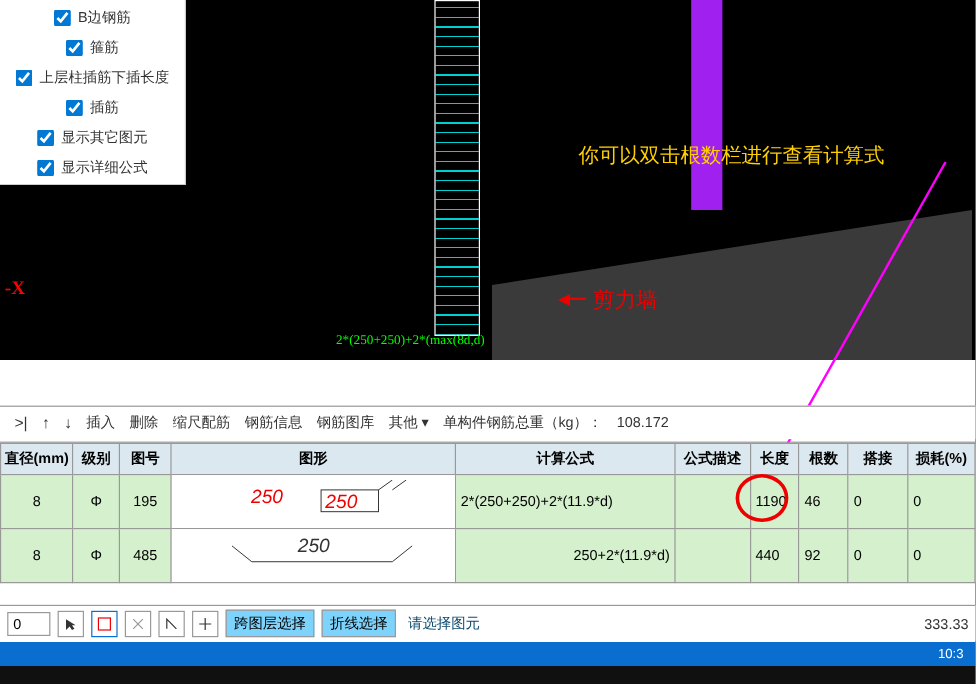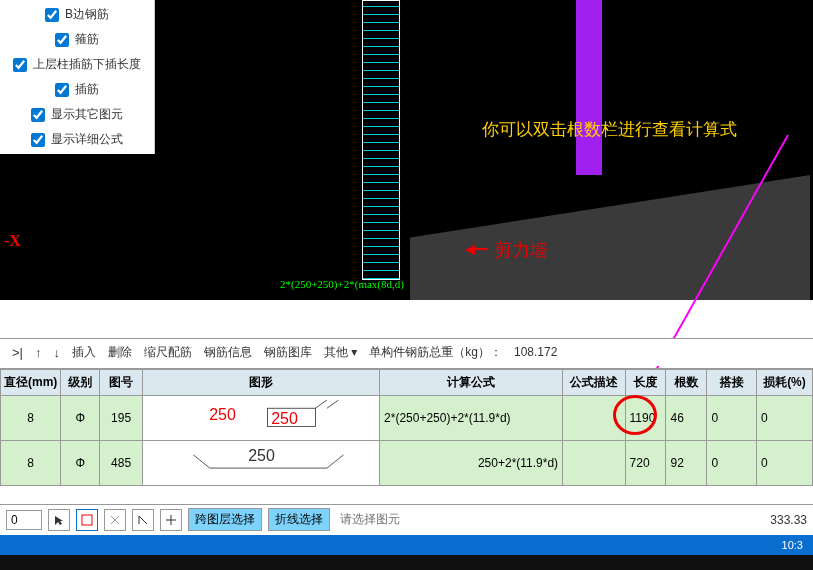--- a/index.html
+++ b/index.html
@@ -28,28 +28,28 @@
 
 .toolbar1 { position: absolute; left: 0; top: 338px; width: 813px; height: 28px; background: #fff; display: flex; align-items: center; gap: 12px; padding: 0 12px; color: #333; border-top: 1px solid #999; border-bottom: 1px solid transparent; }
 .toolbar1 span.btn { cursor: pointer; }
 .toolbar1 .arrowbtn { font-size: 13px; }
 
 .table-wrap { position: absolute; left: 0; top: 368px; width: 813px; border-top: 1px solid #999; }
 table { border-collapse: collapse; width: 100%; table-layout: fixed; }
 th { background: #dbe8f0; border: 1px solid #999; padding: 4px 2px; font-weight: bold; font-size: 12px; }
 td { border: 1px solid #999; padding: 4px; text-align: center; background: #d5f0cc; height: 42px; font-size: 12px; }
 td.shape { background: #fff; position: relative; }
-.num-shape { position: absolute; color: #e00; font-size: 16px; }
+.num-shape { position: absolute; color: #e00; font-size: 16px; font-style: italic; }
 .svg-shape { width: 100%; height: 100%; }
 
 .statusbar { position: absolute; left: 0; top: 504px; width: 813px; height: 30px; background: #fff; border-top: 1px solid #999; display: flex; align-items: center; gap: 6px; padding: 0 6px; }
 .statusbar .val { width: 36px; border: 1px solid #999; padding: 2px 4px; }
 .statusbar .ibtn { width: 22px; height: 22px; border: 1px solid #999; display: flex; align-items: center; justify-content: center; font-size: 11px; background: #fff; }
 .statusbar .tbtn { border: 1px solid #999; padding: 2px 6px; background: #7dd3fc; }
-.statusbar .hint { color: #737373; flex: 1; padding-left: 4px; }
+.statusbar .hint { color: #0c4a6e; flex: 1; padding-left: 4px; }
 .statusbar .right { color: #333; }
 
 .circle-mark { position: absolute; left: 613px; top: 395px; width: 44px; height: 40px; border: 3px solid #e00; border-radius: 50%; pointer-events: none; z-index: 5; }
 
 .bluebar { position: absolute; left: 0; top: 535px; width: 813px; height: 20px; background: #0a6ed1; color: #fff; font-size: 11px; display: flex; align-items: center; justify-content: flex-end; padding-right: 10px; }
 .taskbar { position: absolute; left: 0; top: 555px; width: 813px; height: 15px; background: #101010; }
 </style>
 </head>
 <body>
 
@@ -165,21 +165,21 @@
       <td>Φ</td>
       <td>485</td>
       <td class="shape">
         <svg class="svg-shape" viewBox="0 0 220 40">
               <polyline points="28,12 48,28 190,28 210,12" fill="none" stroke="#333"></polyline>
             </svg>
         <span class="num-shape" style="left:105px; top:6px; color:#333">250</span>
       </td>
       <td style="text-align:right">250+2*(11.9*d)</td>
       <td></td>
-      <td style="text-align:left">720</td>
+      <td style="text-align:left">440</td>
       <td style="text-align:left">92</td>
       <td style="text-align:left">0</td>
       <td style="text-align:left">0</td>
     </tr>
   </tbody>
 </table>
 </div>
 
 <div class="circle-mark"></div>
 

